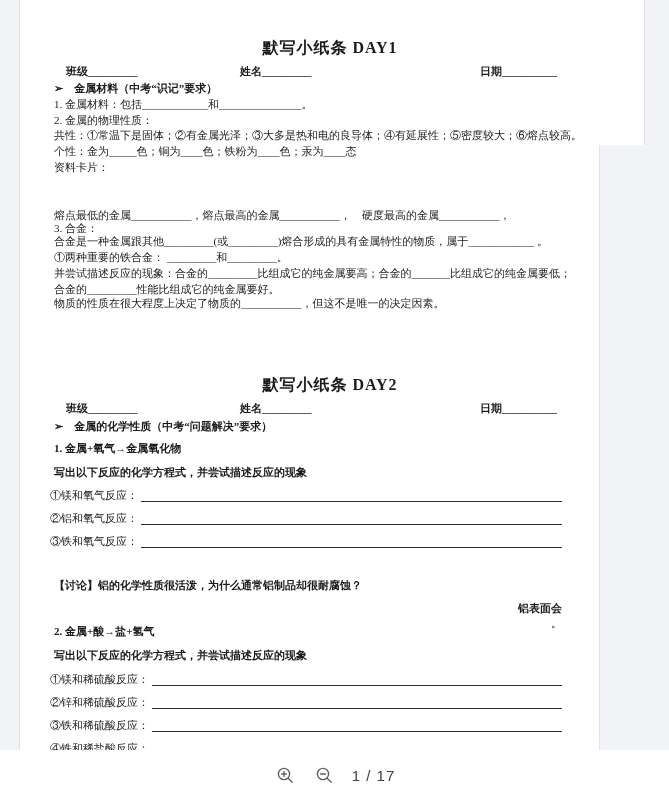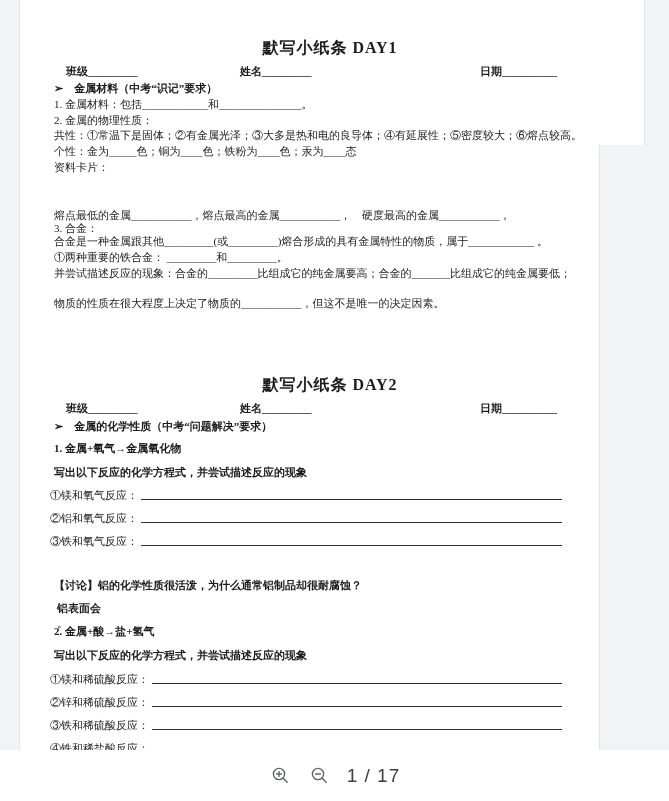--- a/index.html
+++ b/index.html
@@ -14,32 +14,32 @@
 
   
   .doc { position:absolute; left:50px; top:0; width:560px; height:750px; overflow:hidden; }
   .title { position:absolute; left:0; width:100%; text-align:center; font-size:16px; font-weight:bold; letter-spacing:1px; }
   .hrow { position:absolute; left:0; width:100%; height:15px; font-weight:bold; font-size:11px; }
   .hrow .h1 { position:absolute; left:0;margin-left:16px; }
   .hrow .h2 { position:absolute; left:190px; }
   .hrow .h3 { position:absolute; left:430px; }
   .tl { position:absolute; left:4px; width:100%; font-size:11px; line-height:13px; white-space:nowrap; }
   .bold { font-weight:bold; }
-  .qrow { position:absolute; left:0; right:48px; display:flex; align-items:flex-start; font-size:11px; line-height:14px; }
+  .qrow { position:absolute; left:0; right:48px; display:flex; align-items:flex-end; font-size:11px; line-height:14px; }
   .qrow .qlabel { white-space:nowrap; }
   .qrow .qline { flex:1; border-bottom:1.6px solid #2e2e2e; height:12px; margin-left:3px; }
   .qrow .qsuffix { white-space:nowrap; }
   .indent { left:7px;flex-direction:column; }
 
   
   .toolbar { position:absolute; left:0; top:750px; width:669px; height:51px; background:#ffffff;
              display:flex; align-items:center; justify-content:center; gap:16px;
              font-family:"Liberation Sans","DejaVu Sans",sans-serif; }
   .tbtn { background:none; border:none; padding:2px; cursor:pointer; display:flex; align-items:center; }
-  .pagenum { font-size:19px; color:#3c4043; letter-spacing:1px; }
+  .pagenum { font-size:15px; color:#3c4043; letter-spacing:1px; }
 </style>
 </head>
 <body>
 
 <div class="viewer">
 
   <div class="sheet p1"></div>
   <div class="sheet p2"></div>
 
   <div class="doc">
@@ -54,20 +54,21 @@
     <div class="tl" style="top:98px">1. 金属材料：包括____________和_______________。</div>
     <div class="tl" style="top:114px">2. 金属的物理性质：</div>
     <div class="tl" style="top:129px">共性：①常温下是固体；②有金属光泽；③大多是热和电的良导体；④有延展性；⑤密度较大；⑥熔点较高。</div>
     <div class="tl" style="top:145px">个性：金为_____色；铜为____色；铁粉为____色；汞为____态</div>
     <div class="tl" style="top:161px">资料卡片：</div>
     <div class="tl" style="top:209px">熔点最低的金属___________，熔点最高的金属___________，　硬度最高的金属___________，</div>
     <div class="tl" style="top:222px">3. 合金：</div>
     <div class="tl" style="top:235px">合金是一种金属跟其他_________(或_________)熔合形成的具有金属特性的物质，属于____________ 。</div>
     <div class="tl" style="top:251px">①两种重要的铁合金： _________和_________。</div>
     <div class="tl" style="top:267px">并尝试描述反应的现象：合金的_________比组成它的纯金属要高；合金的_______比组成它的纯金属要低；</div>
+    <div class="tl" style="top:283px">合金的_________性能比组成它的纯金属要好。</div>
     <div class="tl" style="top:297px">物质的性质在很大程度上决定了物质的___________，但这不是唯一的决定因素。</div>
 
     <div class="title" style="top:375px">默写小纸条 DAY2</div>
     <div class="hrow" style="top:401px">
       <span class="h1">班级_________</span>
       <span class="h2">姓名_________</span>
       <span class="h3">日期__________</span>
     </div>
     <div class="tl bold" style="top:420px">➢　金属的化学性质（中考“问题解决”要求）</div>
     <div class="tl bold" style="top:442px">1. 金属+氧气→金属氧化物</div>

